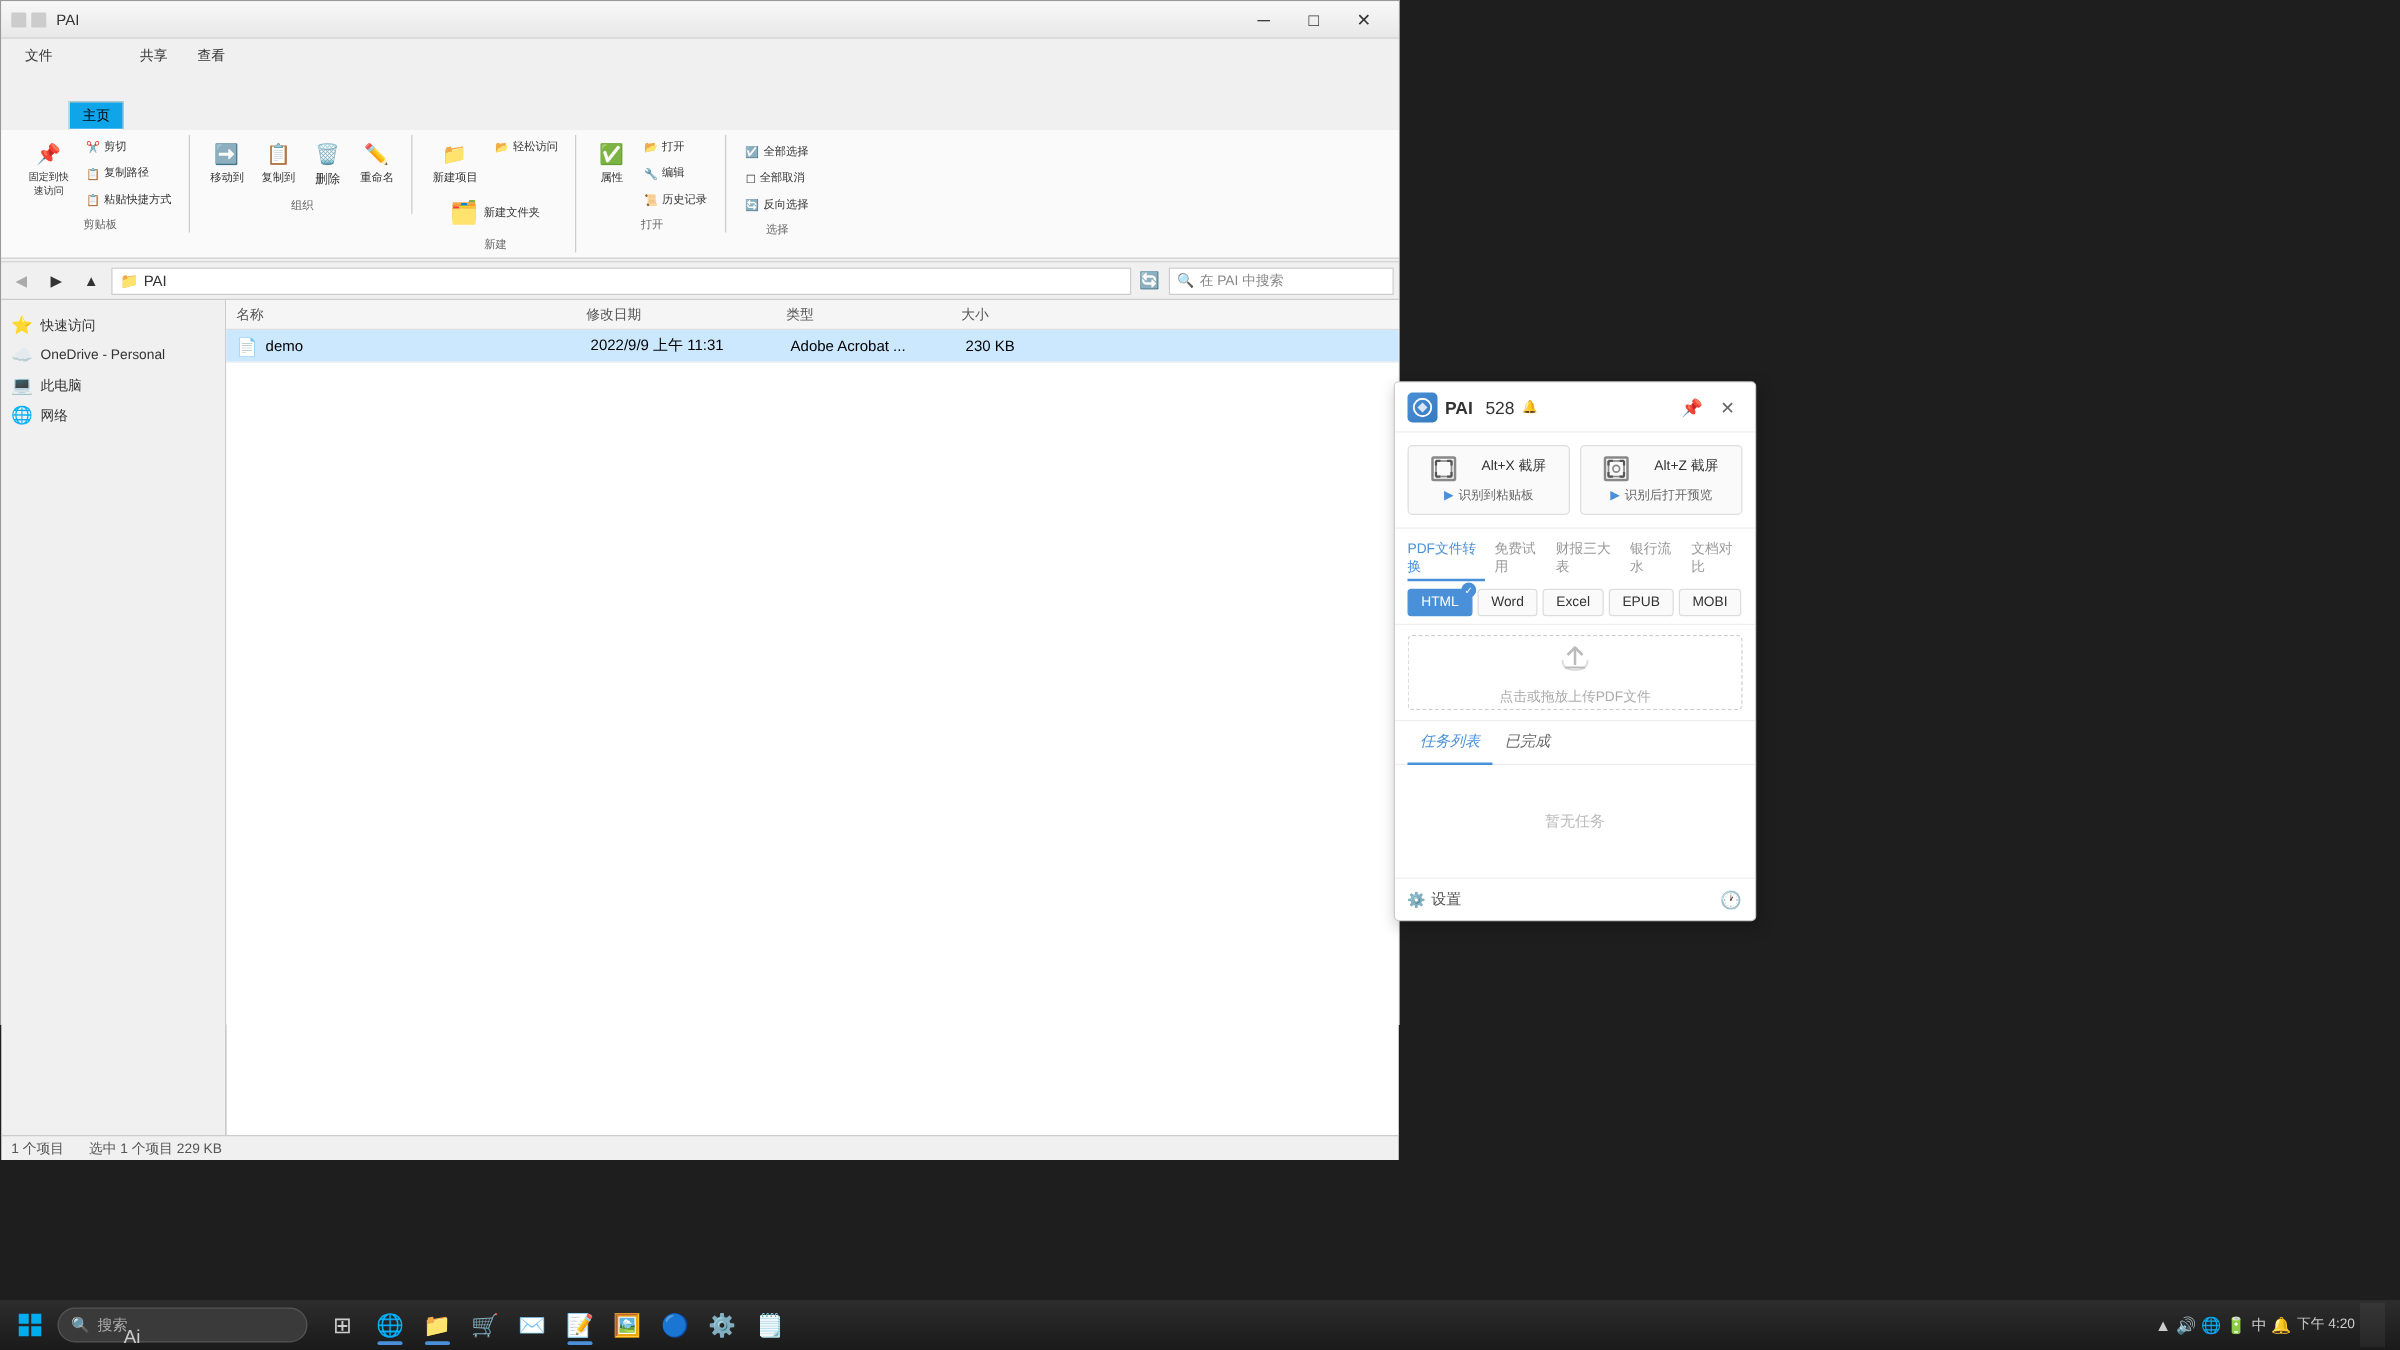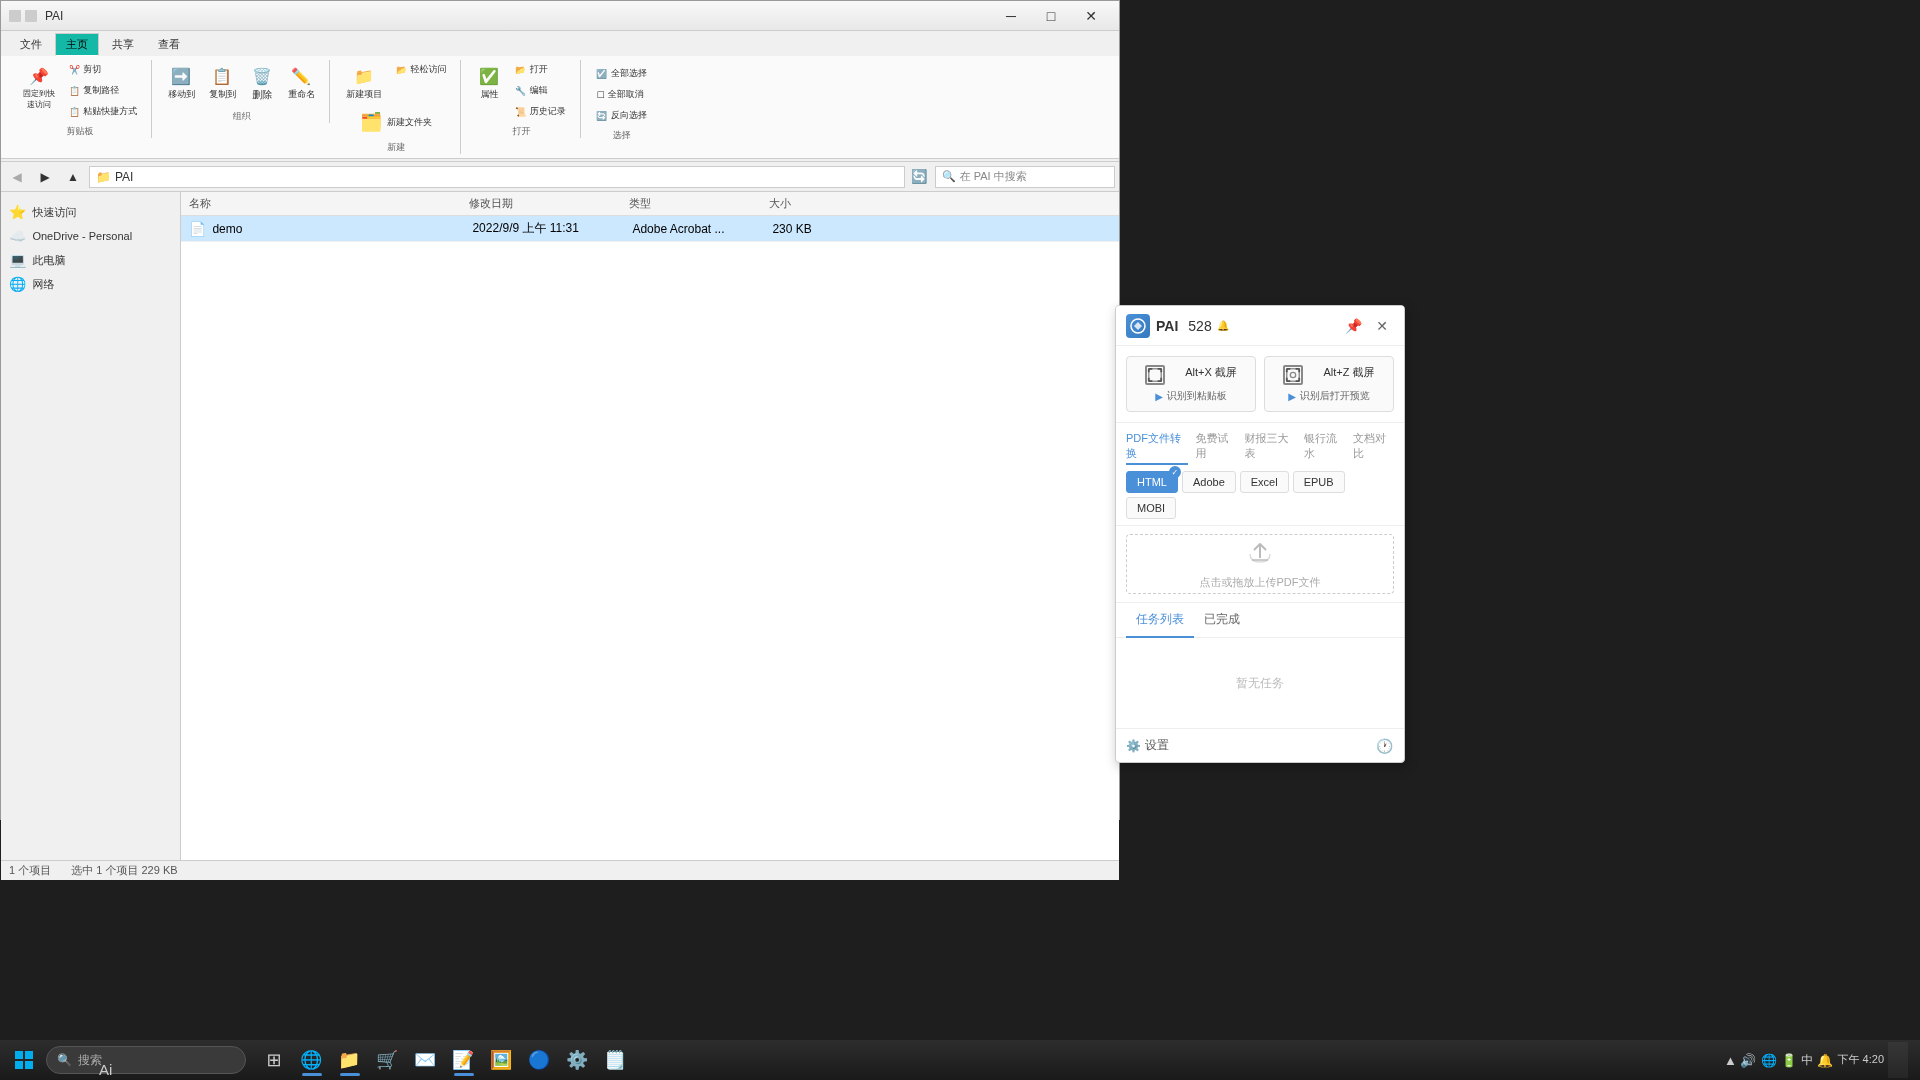--- a/index.html
+++ b/index.html
@@ -55,24 +55,25 @@
       gap: 2px;
     }
     .ribbon-tab {
       padding: 3px 10px;
       font-size: 11px;
       color: #333;
       cursor: pointer;
       border: 1px solid transparent;
     }
     .ribbon-tab.active {
-      background: #14b8a6;
+      background: #0ea5e9;
       border: 1px solid #ccc;
       border-bottom: 1px solid #fff;
       color: #000;
+      margin-top: 48px;
     }
     .ribbon-content {
       display: flex;
       padding: 4px 8px;
       gap: 2px;
       align-items: flex-start;
       background: #fafafa;
       border-bottom: 1px solid #ccc;
       min-height: 70px;
     }
@@ -383,20 +384,21 @@
       padding: 0 10px;
       border-bottom: 1px solid #eee;
     }
     .task-tab {
       padding: 8px 10px;
       font-size: 12px;
       cursor: pointer;
       color: #666;
       border-bottom: 2px solid transparent;
       margin-bottom: -1px;
+      font-style: italic;
     }
     .task-tab.active {
       color: #4a90d9;
       border-bottom: 2px solid #4a90d9;
     }
     .task-content {
       height: 90px;
       display: flex;
       align-items: center;
       justify-content: center;
@@ -712,21 +714,21 @@
       <span class="convert-tab"><span>免费试用</span></span>
       <span class="convert-tab">财报三大表</span>
       <span class="convert-tab">银行流水</span>
       <span class="convert-tab">文档对比</span>
     </div>
     <div class="format-buttons">
       <div class="format-btn active">
         <span>HTML</span>
         <div class="format-btn-check">✓</div>
       </div>
-      <div class="format-btn">Adobe</div>
+      <div class="format-btn">Word</div>
       <div class="format-btn">Excel</div>
       <div class="format-btn">EPUB</div>
       <div class="format-btn">MOBI</div>
     </div>
   </div>
 
   <div class="upload-area">
     <span class="upload-icon">
       <svg width="28" height="28" viewBox="0 0 28 28">
         <path d="M14 6 L14 20" stroke="#bbb" stroke-width="2" fill="none"></path>

